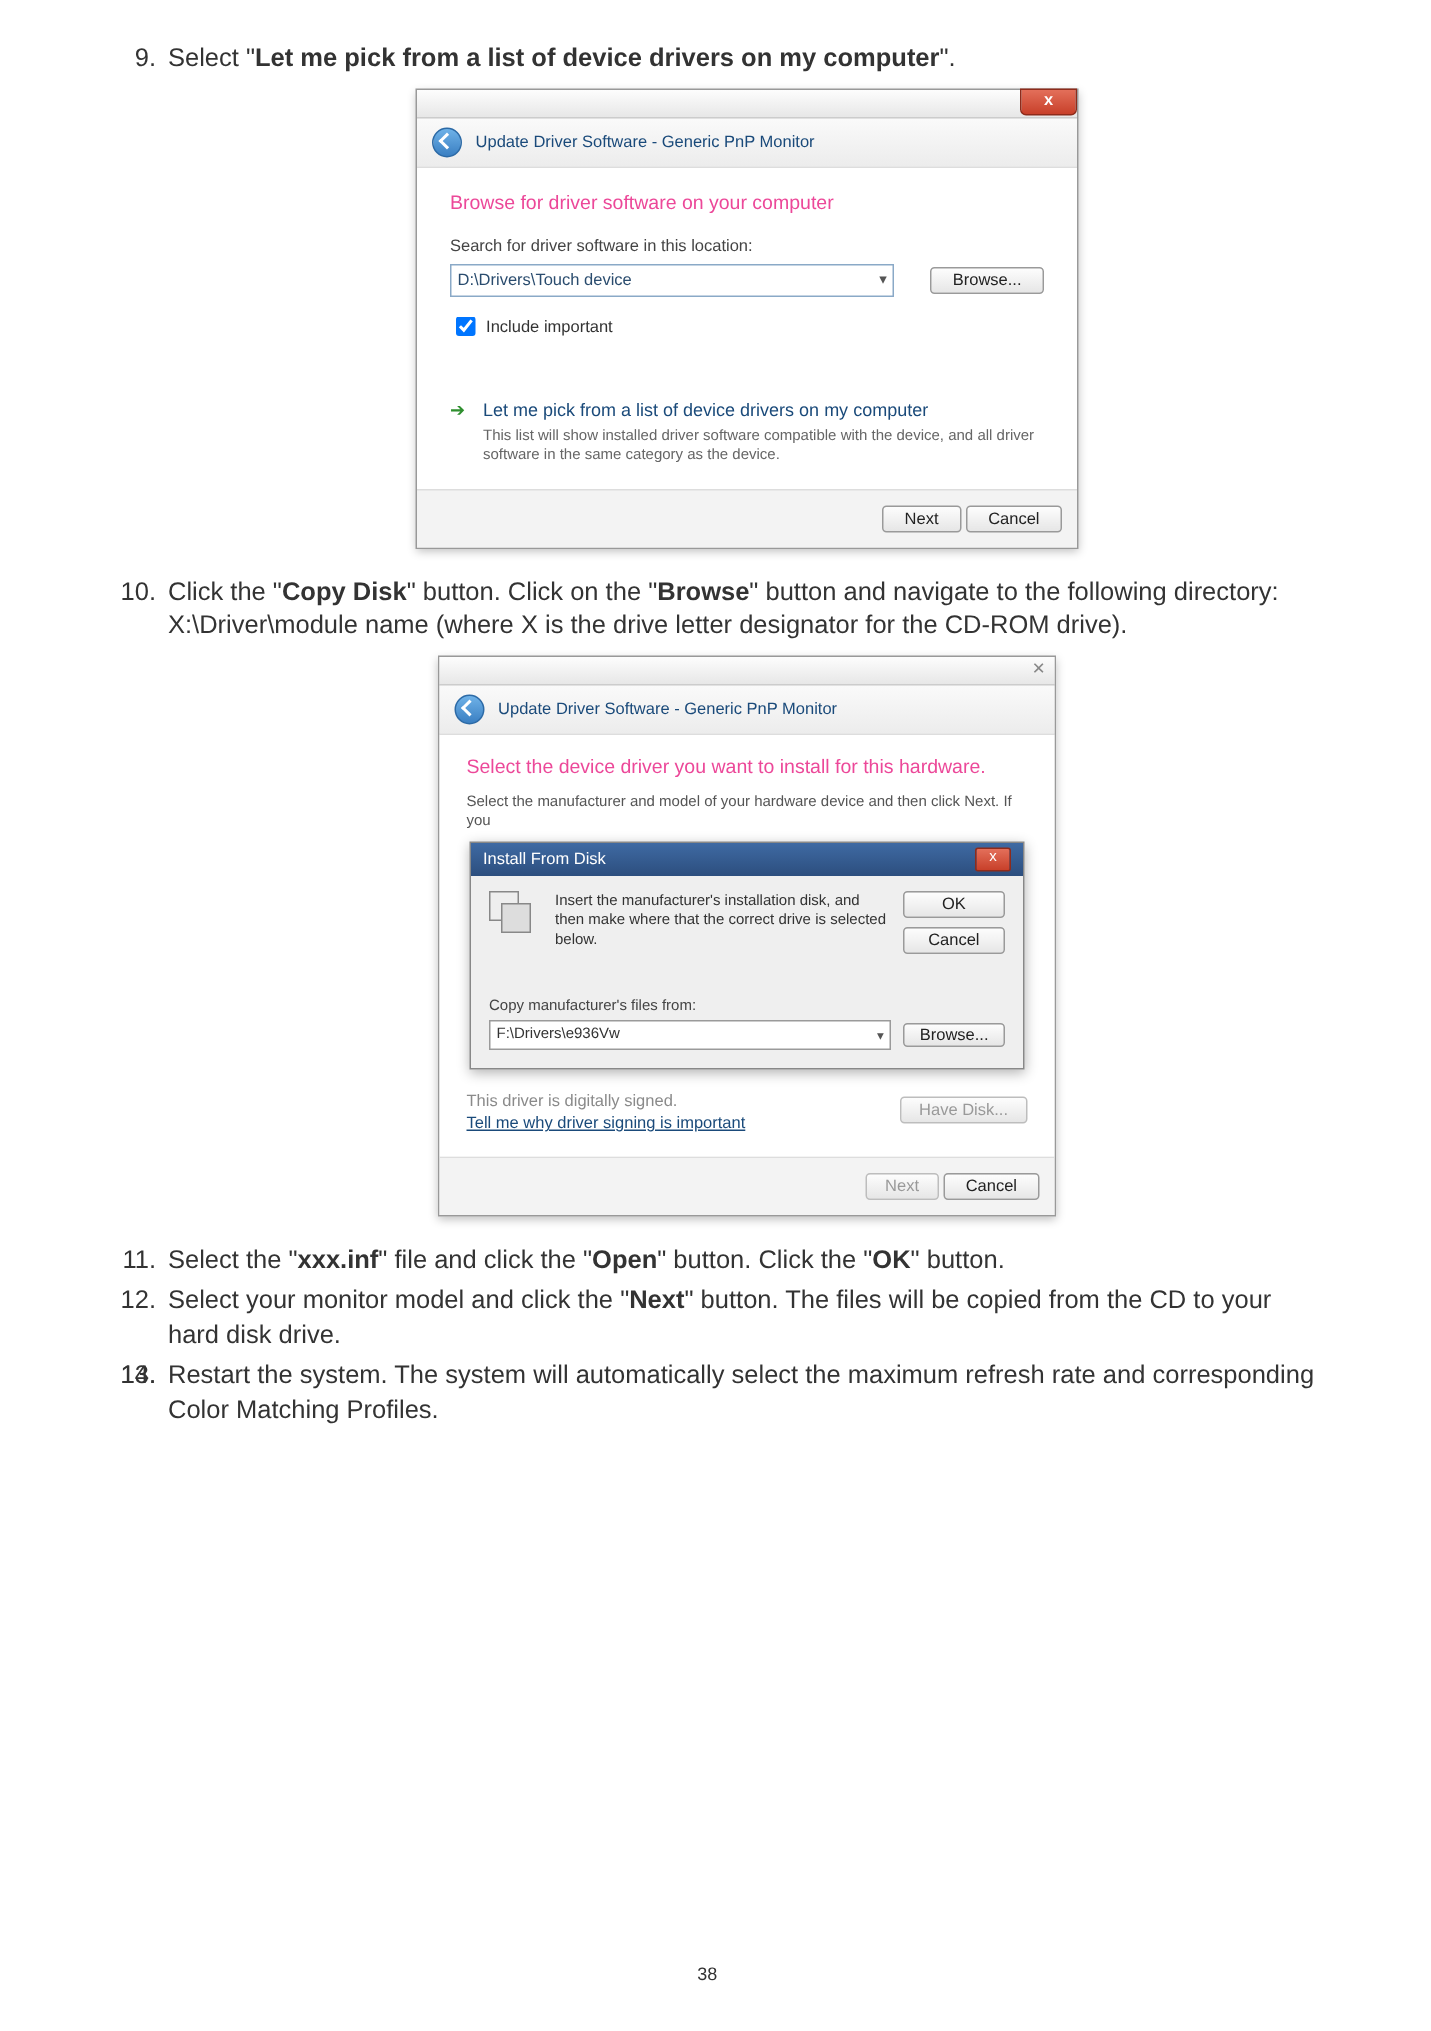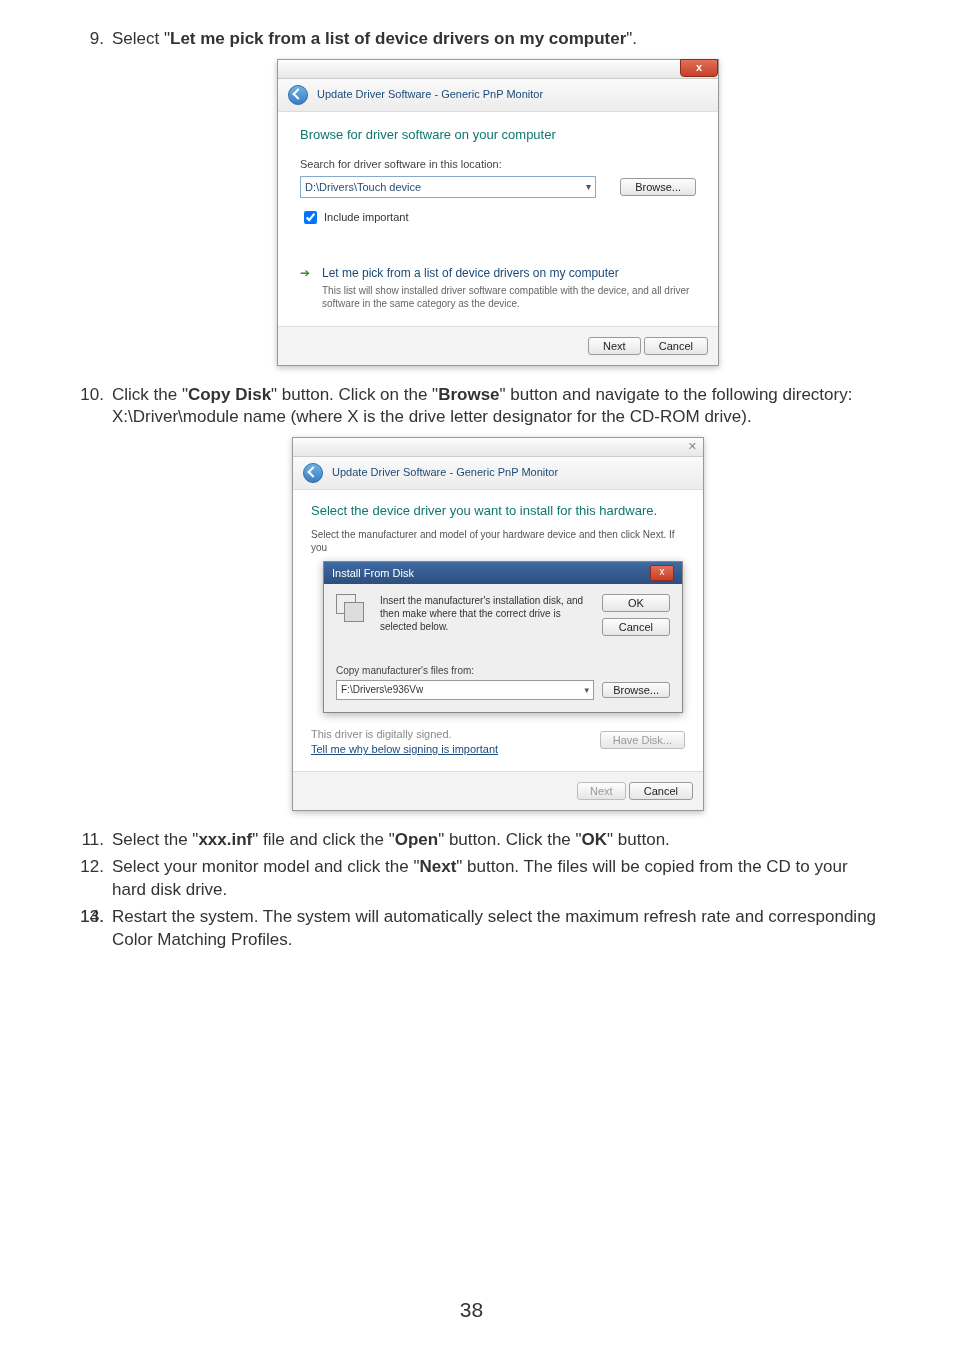--- a/index.html
+++ b/index.html
@@ -78,21 +78,21 @@
     vertical-align: middle;
     margin-right: 6px;
     position: relative;
   }
   .backcircle::after{
     content: ""; position: absolute; left: 5px; top: 4px;
     border: solid #fff; border-width: 0 2px 2px 0; padding:3px;
     transform: rotate(135deg);
   }
   .body1 { padding: 14px 22px 16px 22px; background: #fff; }
-  .h-blue { color: #0f766e; font-size: 13px; margin-bottom: 14px; }
+  .h-blue { color: #ec4899; font-size: 13px; margin-bottom: 14px; }
   .lbl { font-size: 11px; color: #444; margin-bottom: 4px; }
   .combo {
     display: flex; align-items: center; gap: 24px; margin-bottom: 10px;
   }
   .combo-box {
     flex: 1; height: 20px; border: 1px solid #8aa9c7;
     background: #fff; position: relative; padding: 0 4px;
     font-size: 11px; line-height: 20px; color: #2a4c6e;
   }
   .combo-box::after{
@@ -126,21 +126,21 @@
     background: linear-gradient(#fdfdfd,#e6e6e6);
     border: 1px solid #bdbdbd;
     border-radius: 3px;
     padding: 2px 12px;
     font-size: 11px; color: #999;
   }
   .foot2 { padding: 10px; text-align: right; background: #f3f3f3; border-top: 1px solid #ddd; }
   .ifd {
     border: 1px solid #888;
     background: #efefef;
-    margin: 6px 2px 10px 12px;
+    margin: 6px 2px 10px 2px;
     box-shadow: 0 2px 8px rgba(0,0,0,.3);
     font-size: 10px;
   }
   .ifd-title {
     background: linear-gradient(#3f6aa3,#2c4e7e);
     color: #fff; padding: 3px 8px; font-size: 11px;
     display: flex; justify-content: space-between; align-items: center;
   }
   .ifd-title .redbtn2{
     width: 22px; height: 14px;
@@ -168,21 +168,21 @@
   }
   .ifd-lower .cb::after{ content:"▾"; position:absolute; right:4px; top:0; color:#555; font-size:9px;}
   .signed { color:#8a8a8a; font-size:11px; margin-top:4px; }
   .link { color:#1a4a7a; text-decoration: underline; font-size:11px; }
 
   .pagenum {
     position: absolute;
     bottom: 30px;
     left: 0; right: 11px;
     text-align: center;
-    font-size: 21px;
+    font-size: 12px;
     color: #333;
   }
 </style>
 </head>
 <body>
 
 <div class="page">
 
 <ol class="main">
 
@@ -269,21 +269,21 @@
                   <div class="cb">F:\Drivers\e936Vw</div>
                   <button class="btn" style="padding:1px 10px;">Browse...</button>
                 </div>
               </div>
             </div>
           </div>
 
           <div style="display:flex;justify-content:space-between;align-items:center;">
             <div>
               <div class="signed">This driver is digitally signed.</div>
-              <a class="link" href="#">Tell me why below signing is important</a>
+              <a class="link" href="#">Tell me why driver signing is important</a>
             </div>
             <button class="ghostbtn">Have Disk...</button>
           </div>
         </div>
         <div class="foot2">
           <button class="ghostbtn">Next</button>
           <button class="btn">Cancel</button>
         </div>
       </div>
     </div>

